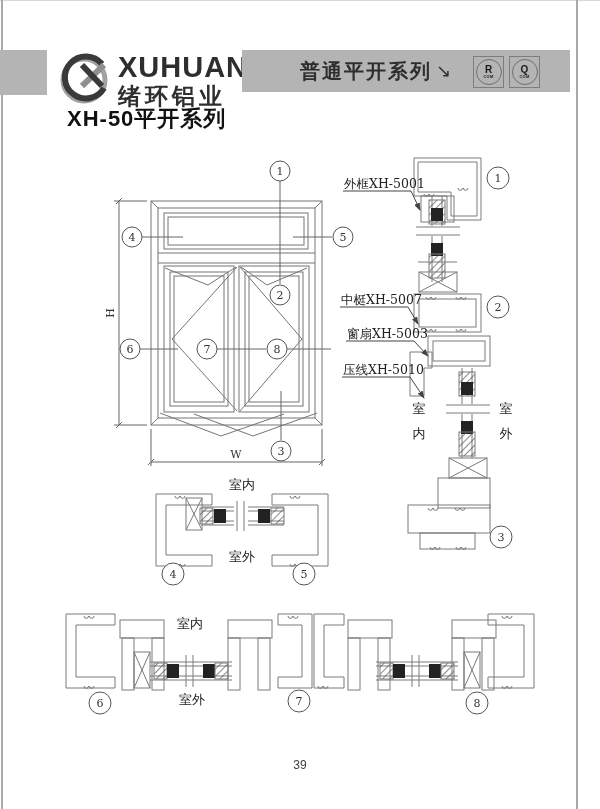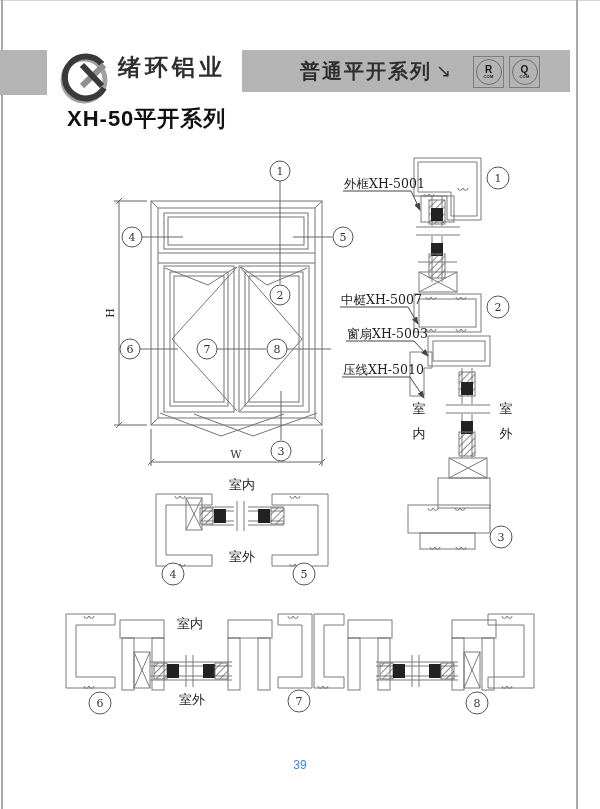--- a/index.html
+++ b/index.html
@@ -24,21 +24,21 @@
   .badge{width:29px;height:30px;border:1.5px solid #7d7d7d;display:flex;align-items:center;justify-content:center;}
   .badge .circ{width:24px;height:24px;border:1px solid #6f6f6f;border-radius:50%;
                display:flex;flex-direction:column;align-items:center;justify-content:center;line-height:1;}
   .badge .lt{font-size:10px;font-weight:bold;color:#1a1a1a;}
   .badge .sb{font-size:4px;font-weight:bold;color:#1a1a1a;letter-spacing:.3px;}
 
   .page-title{position:absolute;left:55px;top:104px;font-size:22px;font-weight:bold;color:#111;letter-spacing:1px;margin-left:12px;}
 
   .draw{position:absolute;left:0;top:140px;}
   .pagenum{position:absolute;left:0;top:758px;width:600px;text-align:center;
-           font-size:12px;color:#3b82f6;font-family:"Liberation Sans",sans-serif;}
+           font-size:12px;color:#404040;font-family:"Liberation Sans",sans-serif;}
 
   svg text{font-family:"DejaVu Serif","Liberation Serif",serif;}
   .cj{font-size:13px;fill:#222;}
   .lbl{font-size:12.5px;fill:#222;}
   .cn-num{font-size:11px;fill:#333;}
   .dim{font-size:11px;fill:#333;}
 </style>
 </head>
 <body>
 
@@ -49,20 +49,21 @@
 <div class="gray-block"></div>
 
 <svg class="logo" viewBox="0 0 64 62">
   <circle cx="32" cy="30" r="21" fill="none" stroke="#a2a2a2" stroke-width="5"></circle>
   <path d="M50,14 A21,21 0 1 0 52,38" fill="none" stroke="#3a3a3a" stroke-width="6"></path>
   <path d="M30,36 L52,15" stroke="#8f8f8f" stroke-width="6" fill="none"></path>
   <path d="M30,15 L50,36" stroke="#3a3a3a" stroke-width="6" fill="none"></path>
 </svg>
 
 <div class="brand">
+  <div class="en">XUHUAN</div>
   <div class="cn">绪环铝业</div>
 </div>
 
 <div class="banner">
   <span class="bt">普通平开系列</span>
   <span class="ar">↘</span>
   <div class="badges">
     <div class="badge">
       <div class="circ">
         <span class="lt">R</span>

